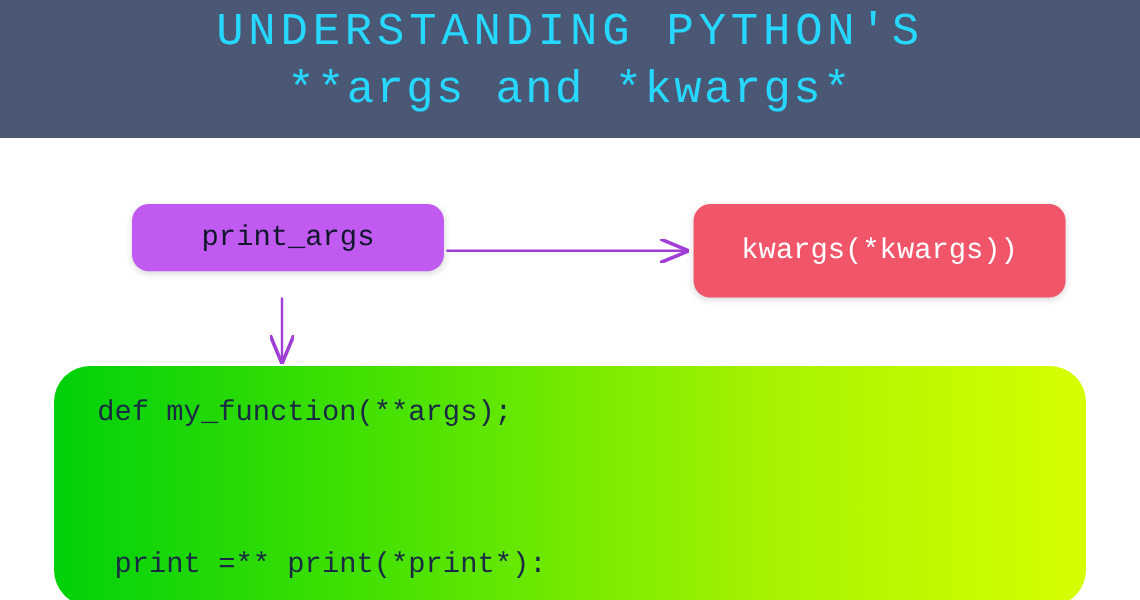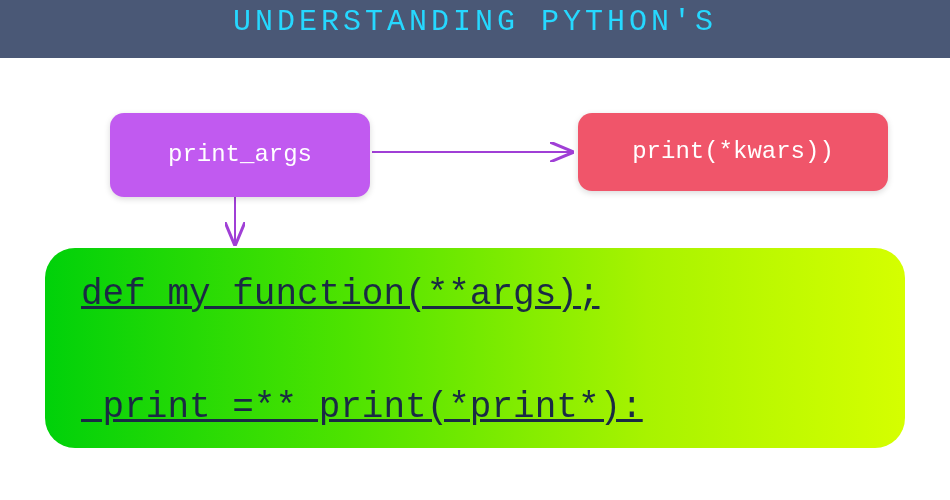--- a/index.html
+++ b/index.html
@@ -12,100 +12,100 @@
     overflow: hidden;
   }
   .banner {
     background: #4a5876;
     width: 100%;
     padding: 4px 0 16px 0;
     text-align: center;
   }
   .banner-line {
     color: #26d8ff;
-    font-size: 30px;
+    font-size: 38px;
     letter-spacing: 4px;
     line-height: 1.25;
   }
   .banner-line.sub { letter-spacing: 2px; }
   .stage {
     position: relative;
     width: 100%;
     height: 400px;
   }
   .node {
     position: absolute;
     border-radius: 14px;
     display: flex;
     align-items: center;
     justify-content: center;
     font-size: 24px;
     box-shadow: 0 2px 6px rgba(0,0,0,0.15);
   }
   .node-purple {
     left: 110px; top: 55px;
-    width: 260px; height: 84px;
+    width: 260px; height: 56px;
     background: #c15af0;
-    color: #ffffff;
+    color: #0f172a;
   }
   .node-red {
     left: 578px; top: 55px;
     width: 310px; height: 78px;
     background: #f0556a;
     color: #ffffff;
   }
   .codebox {
     position: absolute;
     left: 45px; top: 190px;
     width: 860px; height: 200px;
     border-radius: 30px;
     background: linear-gradient(90deg, #00d10a 0%, #4de300 35%, #a8f300 70%, #d5ff00 100%);
     padding: 26px 36px 20px 36px;
     display: flex;
     flex-direction: column;
     justify-content: space-between;
   }
   .codeline {
     color: #1a2a44;
-    font-size: 36px;
+    font-size: 24px;
     white-space: pre;
-    text-decoration: underline;
   }
   svg.arrows {
     position: absolute;
     left: 0; top: 0;
     width: 950px; height: 400px;
     pointer-events: none;
   }
 </style>
 </head>
 <body>
 
 <div class="banner">
   <div class="banner-line">UNDERSTANDING PYTHON'S</div>
+  <div class="banner-line sub">**args and *kwargs*</div>
 </div>
 
 <div class="stage">
 
   <svg class="arrows">
     <defs>
       <marker id="arrowhead" markerWidth="12" markerHeight="10" refX="11" refY="5" orient="auto">
         <path d="M0,0 L12,5 L0,10" fill="none" stroke="#a03fd6" stroke-width="1.5"></path>
       </marker>
     </defs>
     <line x1="372" y1="94" x2="572" y2="94" stroke="#a03fd6" stroke-width="2" marker-end="url(#arrowhead)"></line>
     <line x1="235" y1="133" x2="235" y2="186" stroke="#a03fd6" stroke-width="2" marker-end="url(#arrowhead)"></line>
   </svg>
 
   <div class="node node-purple">
     <span>print_args</span>
   </div>
 
   <div class="node node-red">
-    <span>print(*kwars))</span>
+    <span>kwargs(*kwargs))</span>
   </div>
 
   <div class="codebox">
     <div class="codeline">def my_function(**args);</div>
     <div class="codeline"> print =** print(*print*):</div>
   </div>
 
 </div>
 
 </body></html>

